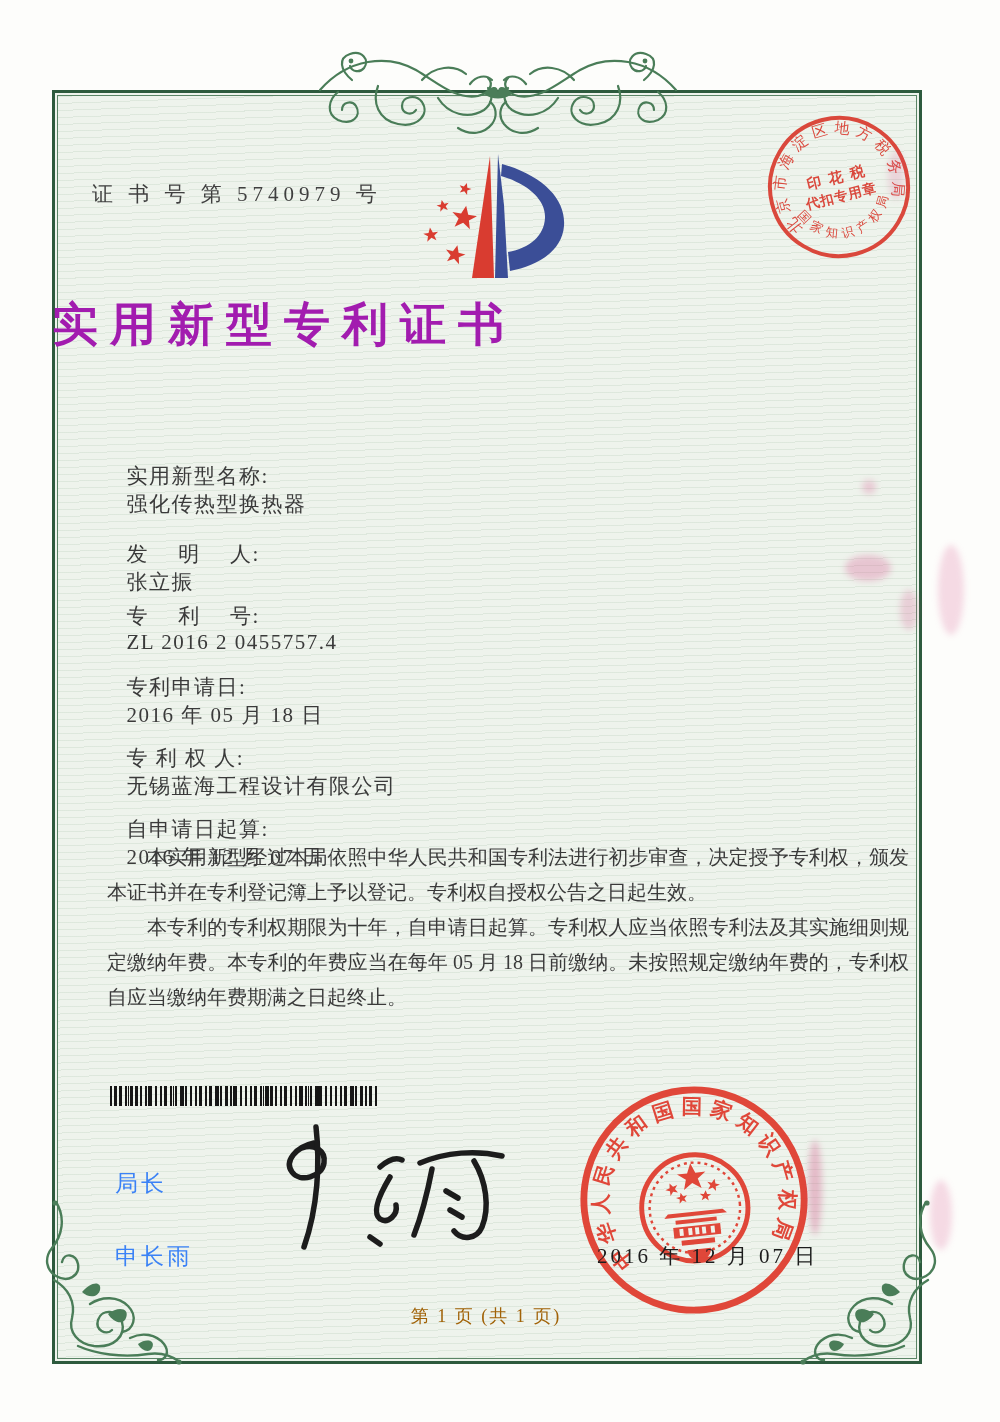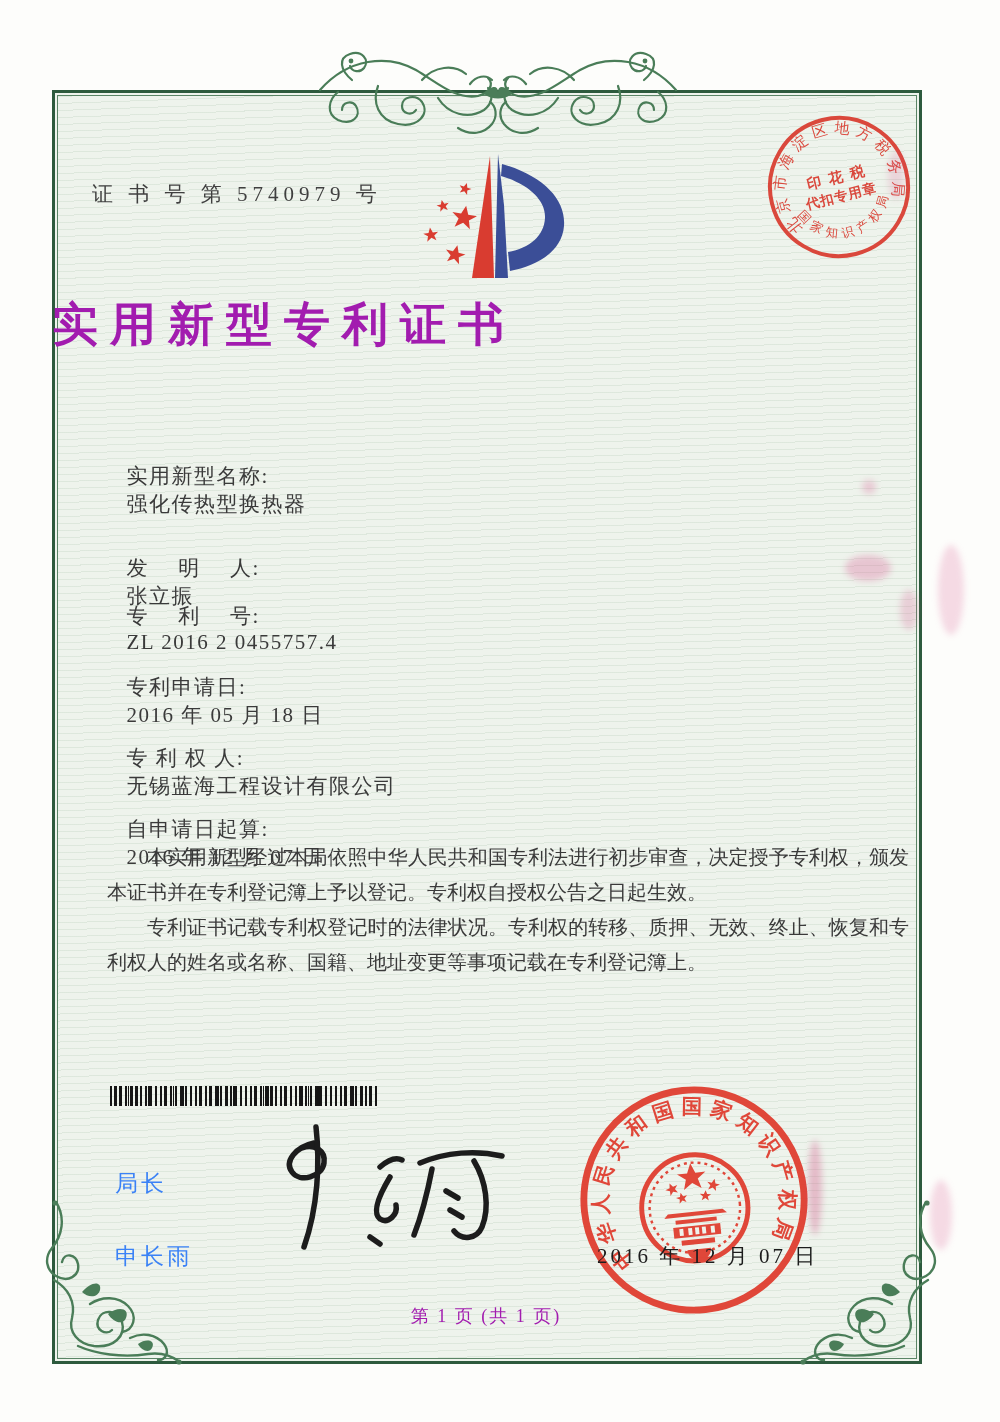--- a/index.html
+++ b/index.html
@@ -15,21 +15,21 @@
            repeating-linear-gradient(178deg,rgba(120,160,125,.14) 0 1px,rgba(255,255,255,0) 1px 7px);}
   
   .cert-no{left:92px;top:146px;font-size:21px;letter-spacing:5px;color:#3f3f3f;margin-top:34px;}
 
   
   .title{left:52px;top:294px;width:868px;font-size:46px;
          font-weight:600;letter-spacing:12px;color:#a21caf;}
 
   
   .field{left:113px;font-size:21px;color:#3a3a3a;letter-spacing:1.5px;white-space:pre;}
-  .f0{top:437px}.f1{top:529px}.f2{top:577px}.f3{top:648px}.f4{top:719px}.f5{top:790px}
+  .f0{top:437px}.f1{top:515px}.f2{top:577px}.f3{top:648px}.f4{top:719px}.f5{top:790px}
 
   
   .body-text{left:107px;top:840px;width:802px;font-size:20px;line-height:35px;
              color:#3a3a3a;text-align:justify;}
   .body-text p{margin:0;text-indent:2em;}
 
   
   .barcode{left:110px;top:1086px;width:268px;height:20px;
      background:
        repeating-linear-gradient(90deg,#151515 0 2px,transparent 2px 5px),
@@ -42,21 +42,21 @@
   .sl0{top:1168px}.sl1{top:1241px}
   .signature{left:252px;top:1115px;}
 
   
   .tax-stamp{left:764px;top:112px;transform:rotate(-14deg);opacity:.92;}
   .office-seal{left:576px;top:1082px;transform:rotate(-6deg);opacity:.93;}
   .seal-date{left:597px;top:1242px;font-size:21px;letter-spacing:3px;color:#1c1c1c;}
 
   
   .footer{left:52px;top:1304px;width:868px;text-align:center;font-size:18px;
-          color:#a21caf;letter-spacing:2px;}
+          color:#a16207;letter-spacing:2px;}
 
   
   .dragons{left:318px;top:40px;}
   .corner-bl{left:38px;top:1196px;}
   .corner-br{left:794px;top:1196px;transform:scaleX(-1);}
 
   
   .smudge{border-radius:50%;filter:blur(3px);pointer-events:none;}
   .sm1{left:845px;top:555px;width:46px;height:26px;background:rgba(214,80,140,.28);}
   .sm2{left:900px;top:590px;width:18px;height:40px;background:rgba(214,80,140,.22);}
@@ -152,21 +152,21 @@
   <span>专 利 权 人:</span>
   <span>无锡蓝海工程设计有限公司</span>
 </div>
 <div class="abs field f5">
   <span>自申请日起算:</span>
   <span>2016 年 12 月 07 日</span>
 </div>
 
 <div class="abs body-text">
   <p>本实用新型经过本局依照中华人民共和国专利法进行初步审查，决定授予专利权，颁发本证书并在专利登记簿上予以登记。专利权自授权公告之日起生效。</p>
-  <p>专利证书记载专利权登记时的法律状况。专利权的转移、质押、无效、终止、恢复和专利权人的姓名或名称、国籍、地址变更等事项记载在专利登记簿上。</p>
+  <p>本专利的专利权期限为十年，自申请日起算。专利权人应当依照专利法及其实施细则规定缴纳年费。本专利的年费应当在每年 05 月 18 日前缴纳。未按照规定缴纳年费的，专利权自应当缴纳年费期满之日起终止。</p>
 </div>
 
 <div class="abs barcode"></div>
 
 <div class="abs sig-label sl0">局长</div>
 <div class="abs sig-label sl1">申长雨</div>
 
 <svg class="abs signature" width="262" height="145" viewBox="0 0 262 145">
   <g fill="none" stroke="#1c1c1c" stroke-width="5.5" stroke-linecap="round" stroke-linejoin="round">
     <path d="M62 28 C 44 32 32 46 40 57 C 48 68 70 62 72 48 C 74 36 62 28 50 33"></path>

